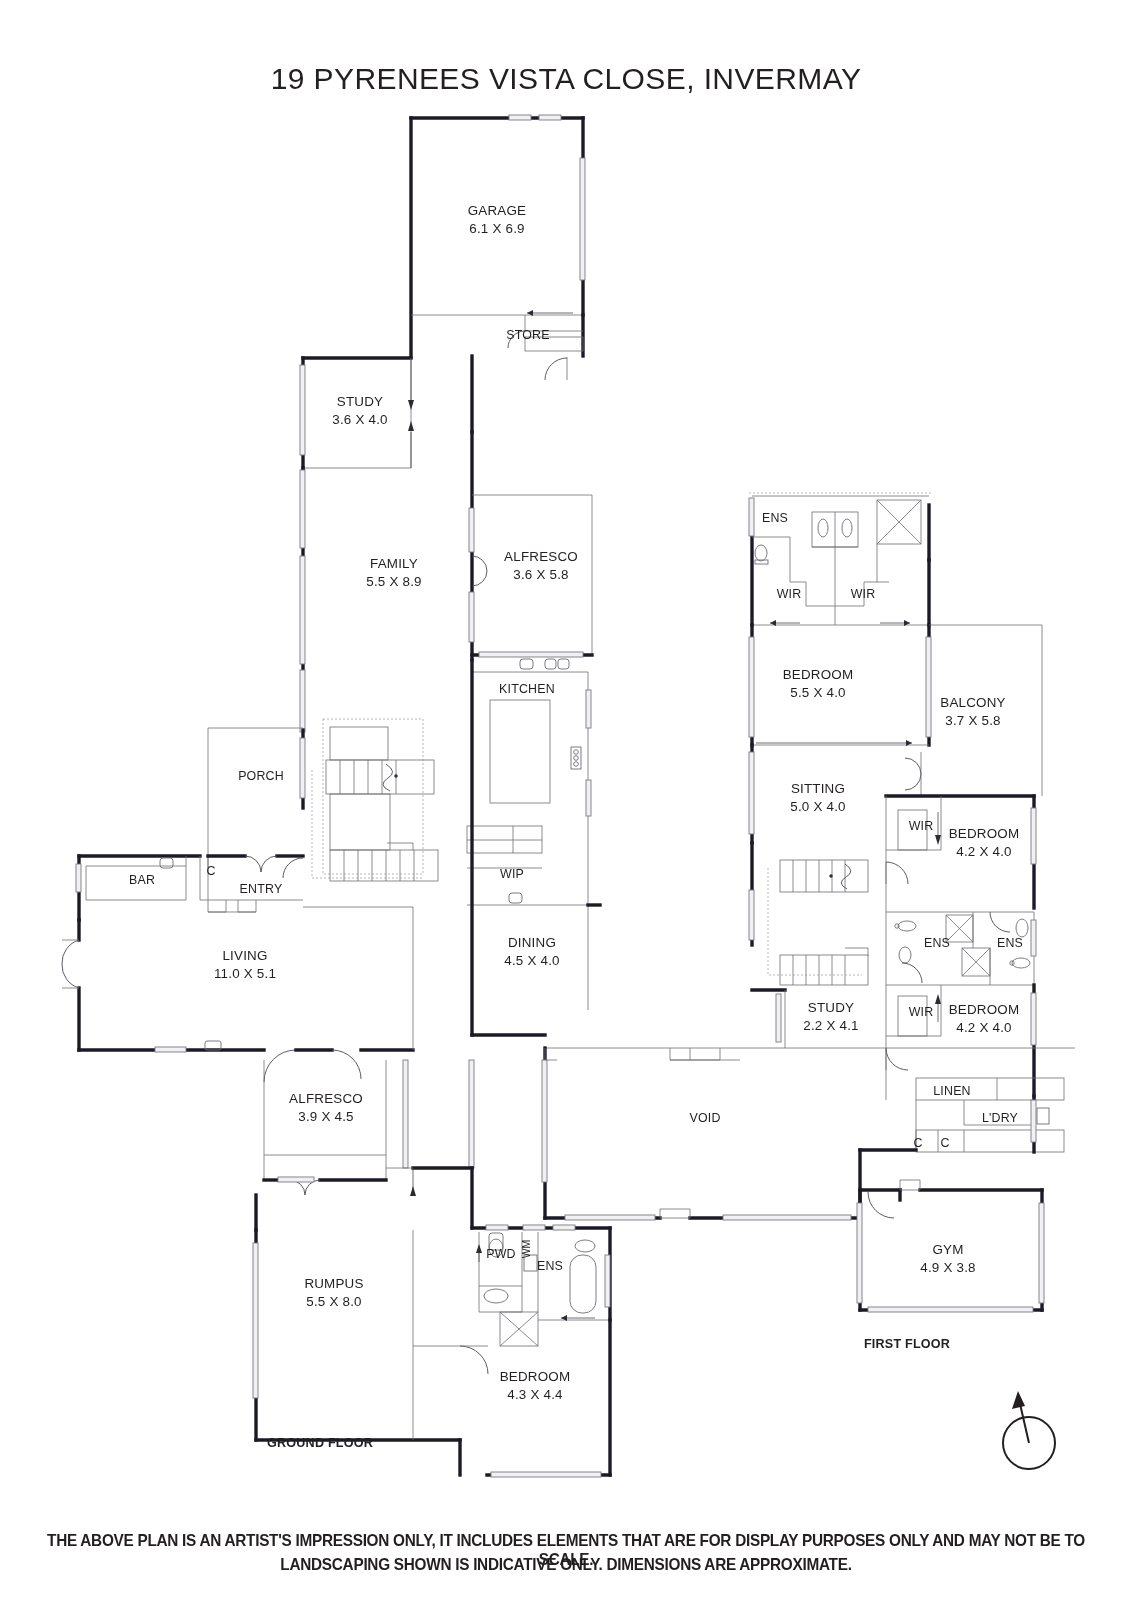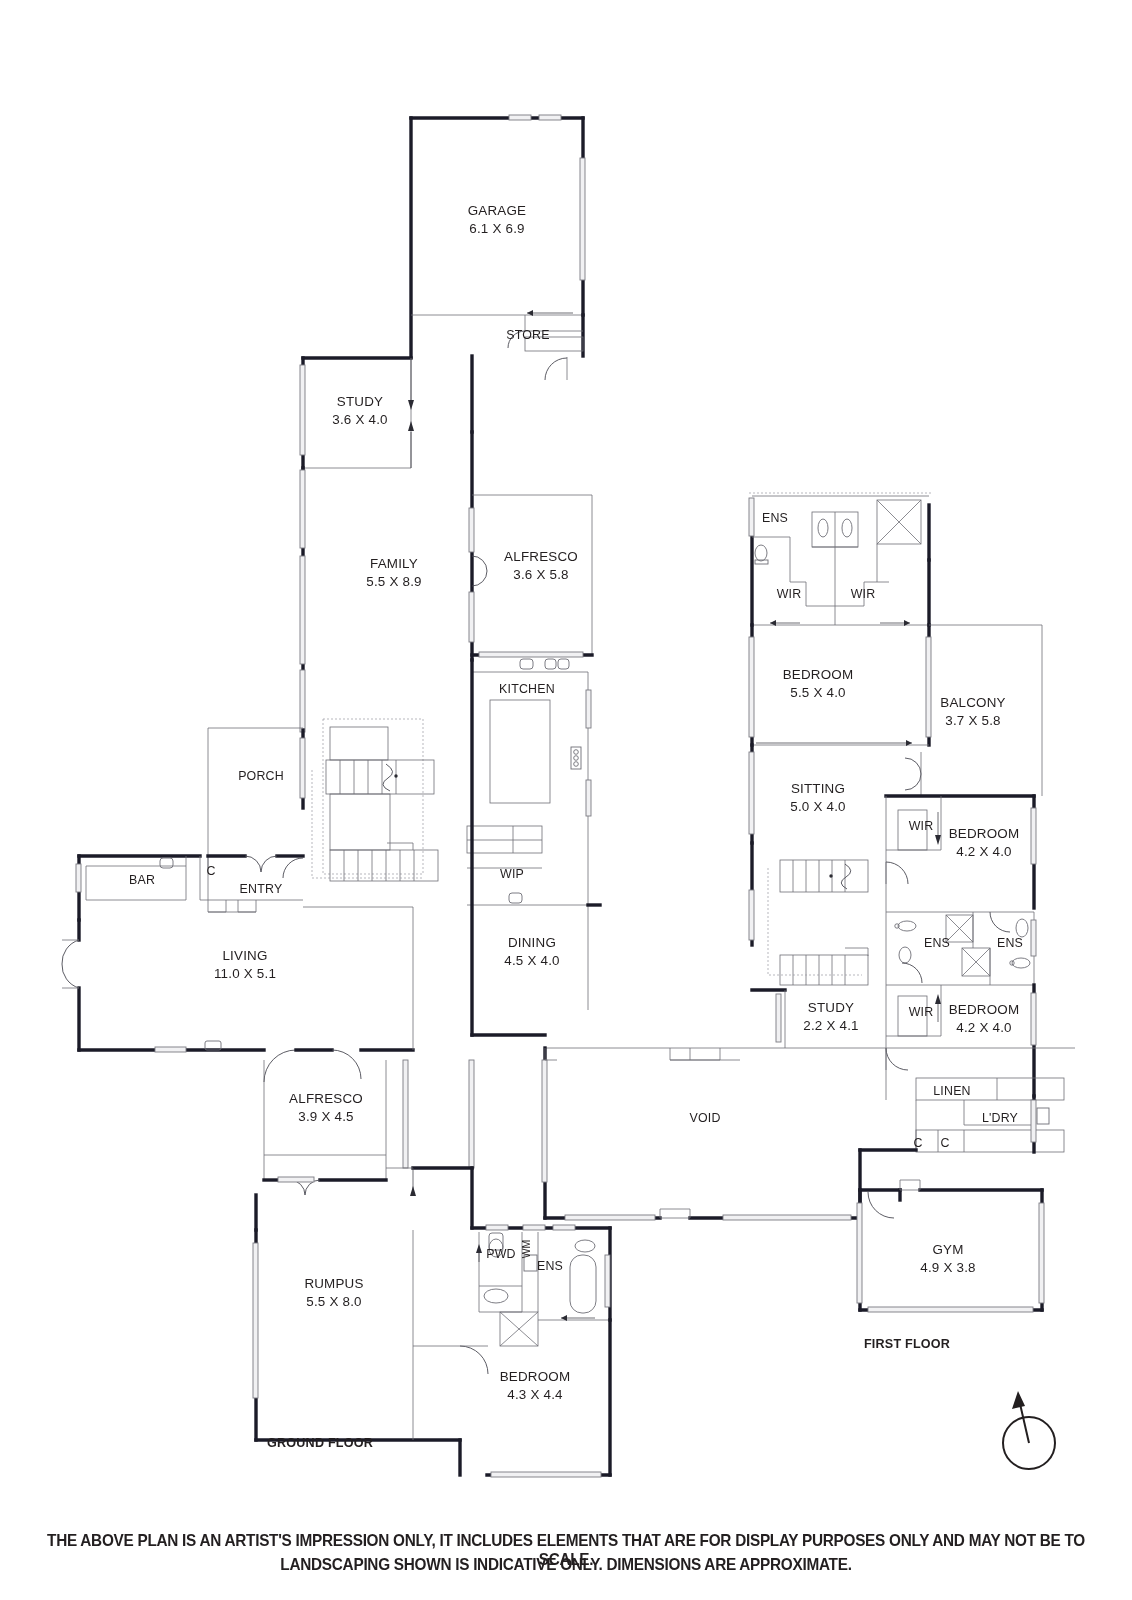--- a/index.html
+++ b/index.html
@@ -66,20 +66,21 @@
   .door  { stroke: #4a4a52; stroke-width: 0.9; fill: none; }
   .fixt  { stroke: #6e6e76; stroke-width: 0.9; fill: none; }
   .arrow { stroke: #4a4a52; stroke-width: 0.8; fill: none; }
   .arrowhead { fill: #2b2b33; }
 </style>
 </head>
 <body>
 
 <div id="page">
 
+  <div id="title">19 PYRENEES VISTA CLOSE, INVERMAY</div>
 
   <svg id="plan-svg" width="1132" height="1600" viewBox="0 0 1132 1600">
 
     <g>
 
       <g>
         <path class="w-out" d="M411,118 L583,118"></path>
         <path class="w-out" d="M411,118 L411,357"></path>
         <path class="w-out" d="M583,118 L583,158"></path>
         <path class="w-out" d="M583,280 L583,315"></path>

